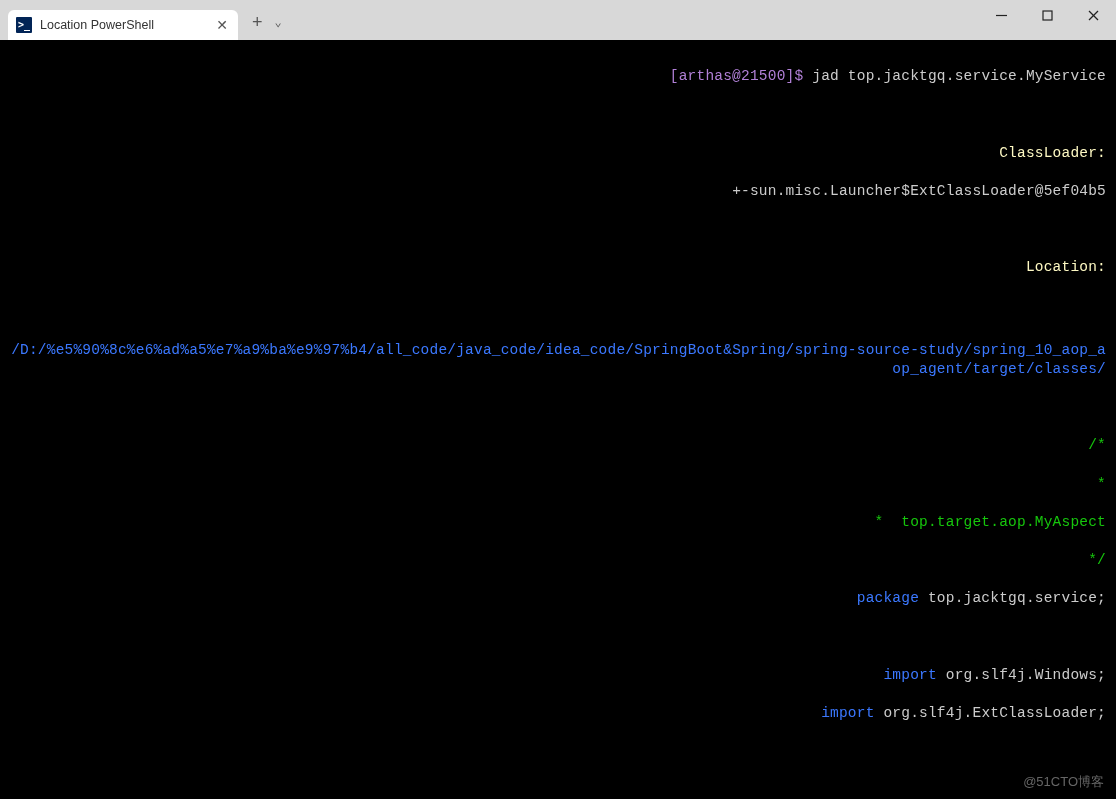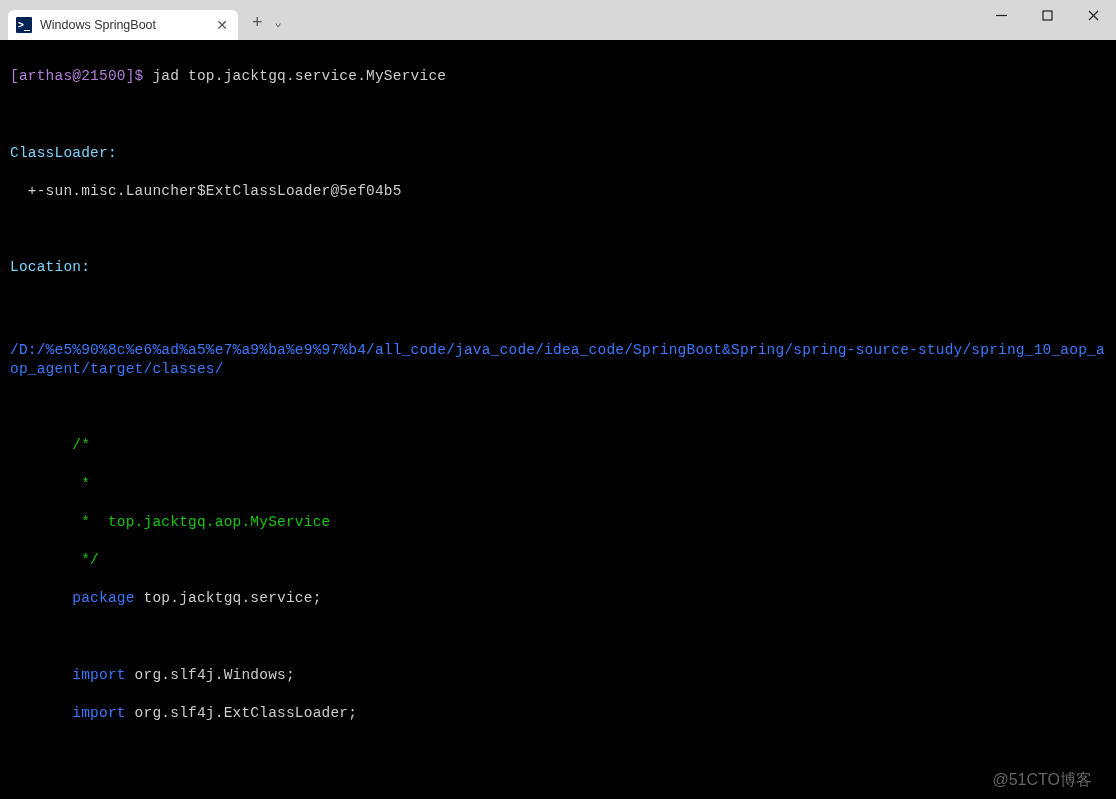--- a/index.html
+++ b/index.html
@@ -92,42 +92,42 @@
   }
   .wincontrols svg { width: 11px; height: 11px; }
   .term {
     background: #000;
     color: #ccc;
     padding: 8px 10px;
     white-space: pre;
     line-height: 1.32;
     letter-spacing: 0.2px;
   }
-  .c-red    { color: #7dd3fc; }
+  .c-red    { color: #fef9c3; }
   .c-purp   { color: #b180d7; }
   .c-blue   { color: #3b78ff; }
   .c-grn    { color: #16c60c; }
   .c-wht    { color: #cccccc; }
   .watermark {
     position: absolute;
-    right: 24px;
+    right: 12px;
     bottom: 8px;
     color: #666;
     font-family: "Microsoft YaHei", sans-serif;
-    font-size: 16px;
+    font-size: 13px;
   }
-  .term .line { display:block; }
+  .term .line { display:block;text-align:right; }
 </style>
 </head>
 <body>
 
 <div class="titlebar">
   <div class="tab">
     <div class="ps-icon">&gt;_</div>
-    <div class="title">Windows SpringBoot</div>
+    <div class="title">Location PowerShell</div>
     <div class="close">✕</div>
   </div>
   <div class="add">+</div>
   <div class="drop">⌄</div>
   <div class="wincontrols">
     <div>
       <svg viewBox="0 0 11 11">
           <line x1="0" y1="5.5" x2="11" y2="5.5" stroke="#222" stroke-width="1.2"></line>
         </svg>
     </div>
@@ -149,21 +149,21 @@
 <span class="line"><span class="c-purp">[arthas@21500]$ </span><span class="c-wht">jad top.jacktgq.service.MyService</span></span>
 <span class="line"> </span>
 <span class="line"><span class="c-red">ClassLoader:</span></span>
 <span class="line"><span class="c-wht">  +-sun.misc.Launcher$ExtClassLoader@5ef04b5</span></span>
 <span class="line"> </span>
 <span class="line"><span class="c-red">Location:</span></span>
 <span class="line" style="white-space:pre-wrap;word-break:break-all;margin-top:44px;"><span class="c-blue">/D:/%e5%90%8c%e6%ad%a5%e7%a9%ba%e9%97%b4/all_code/java_code/idea_code/SpringBoot&amp;Spring/spring-source-study/spring_10_aop_aop_agent/target/classes/</span></span>
 <span class="line"> </span>
 <span class="line"><span class="c-grn">       /*</span></span>
 <span class="line"><span class="c-grn">        *</span></span>
-<span class="line"><span class="c-grn">        *  top.jacktgq.aop.MyService</span></span>
+<span class="line"><span class="c-grn">        *  top.target.aop.MyAspect</span></span>
 <span class="line"><span class="c-grn">        */</span></span>
 <span class="line"><span class="c-blue">       package</span><span class="c-wht"> top.jacktgq.service;</span></span>
 <span class="line"> </span>
 <span class="line"><span class="c-blue">       import</span><span class="c-wht"> org.slf4j.Windows;</span></span>
 <span class="line"><span class="c-blue">       import</span><span class="c-wht"> org.slf4j.ExtClassLoader;</span></span>
 
 
 
 
 

